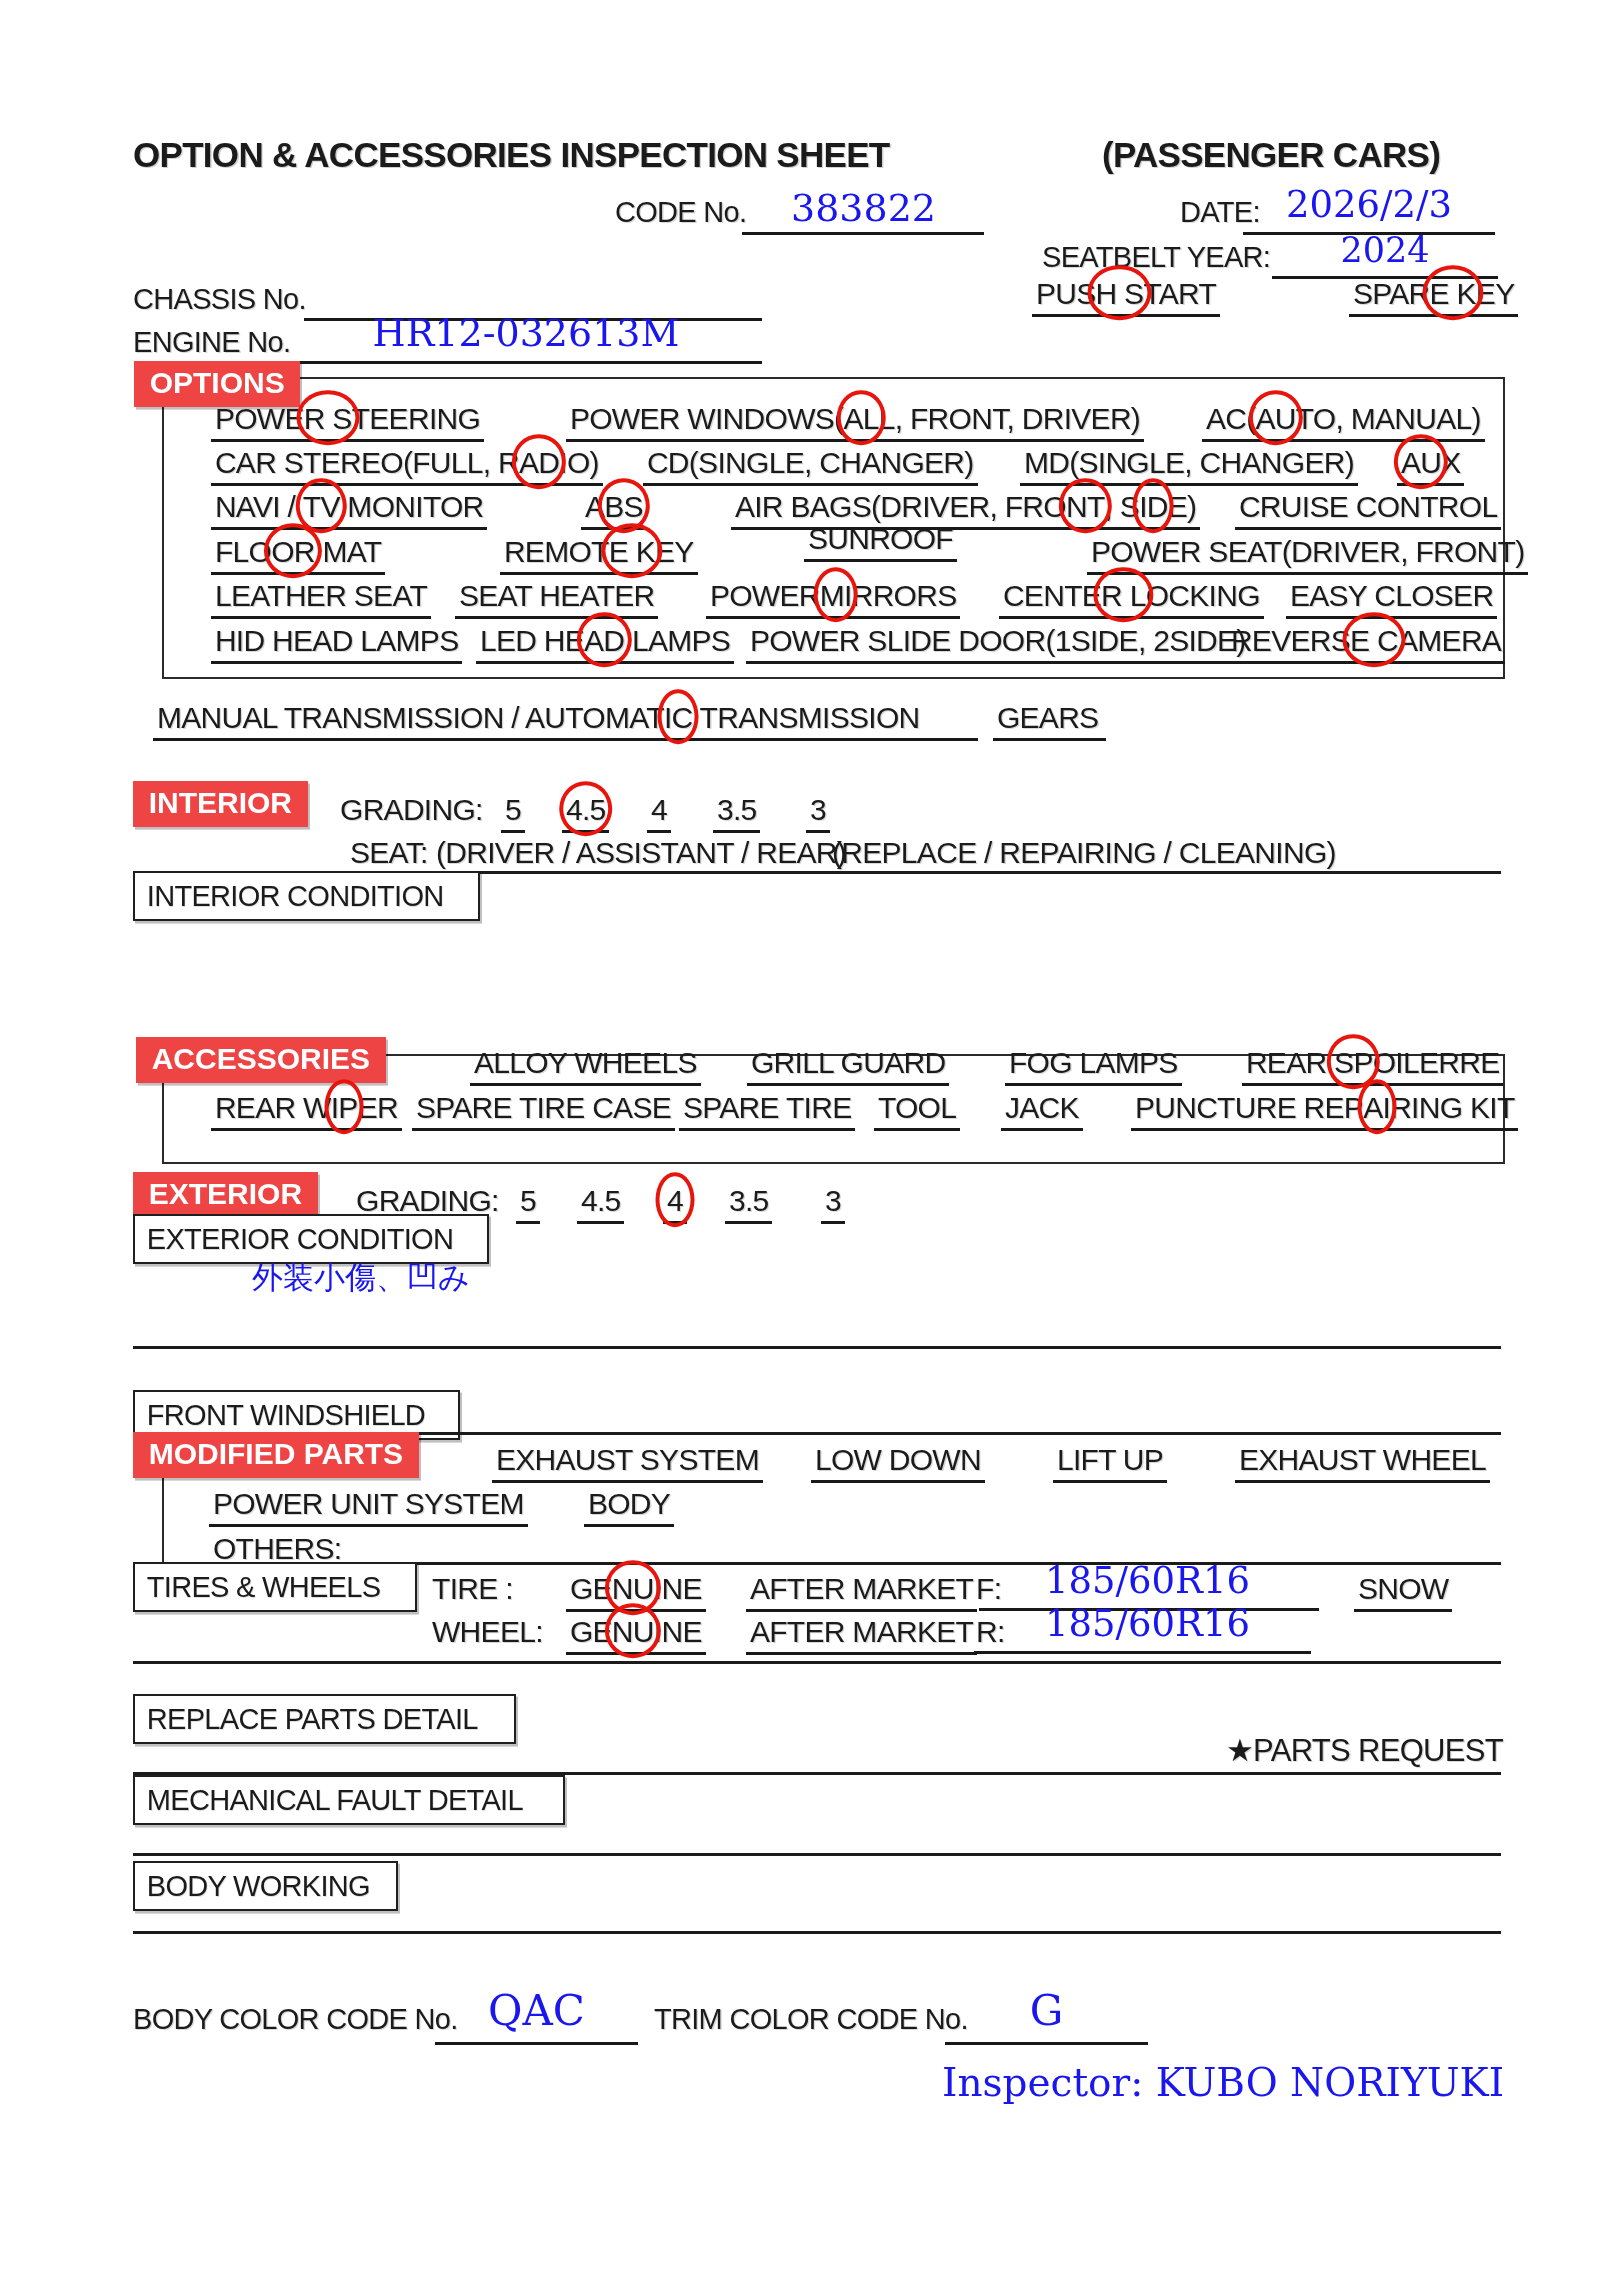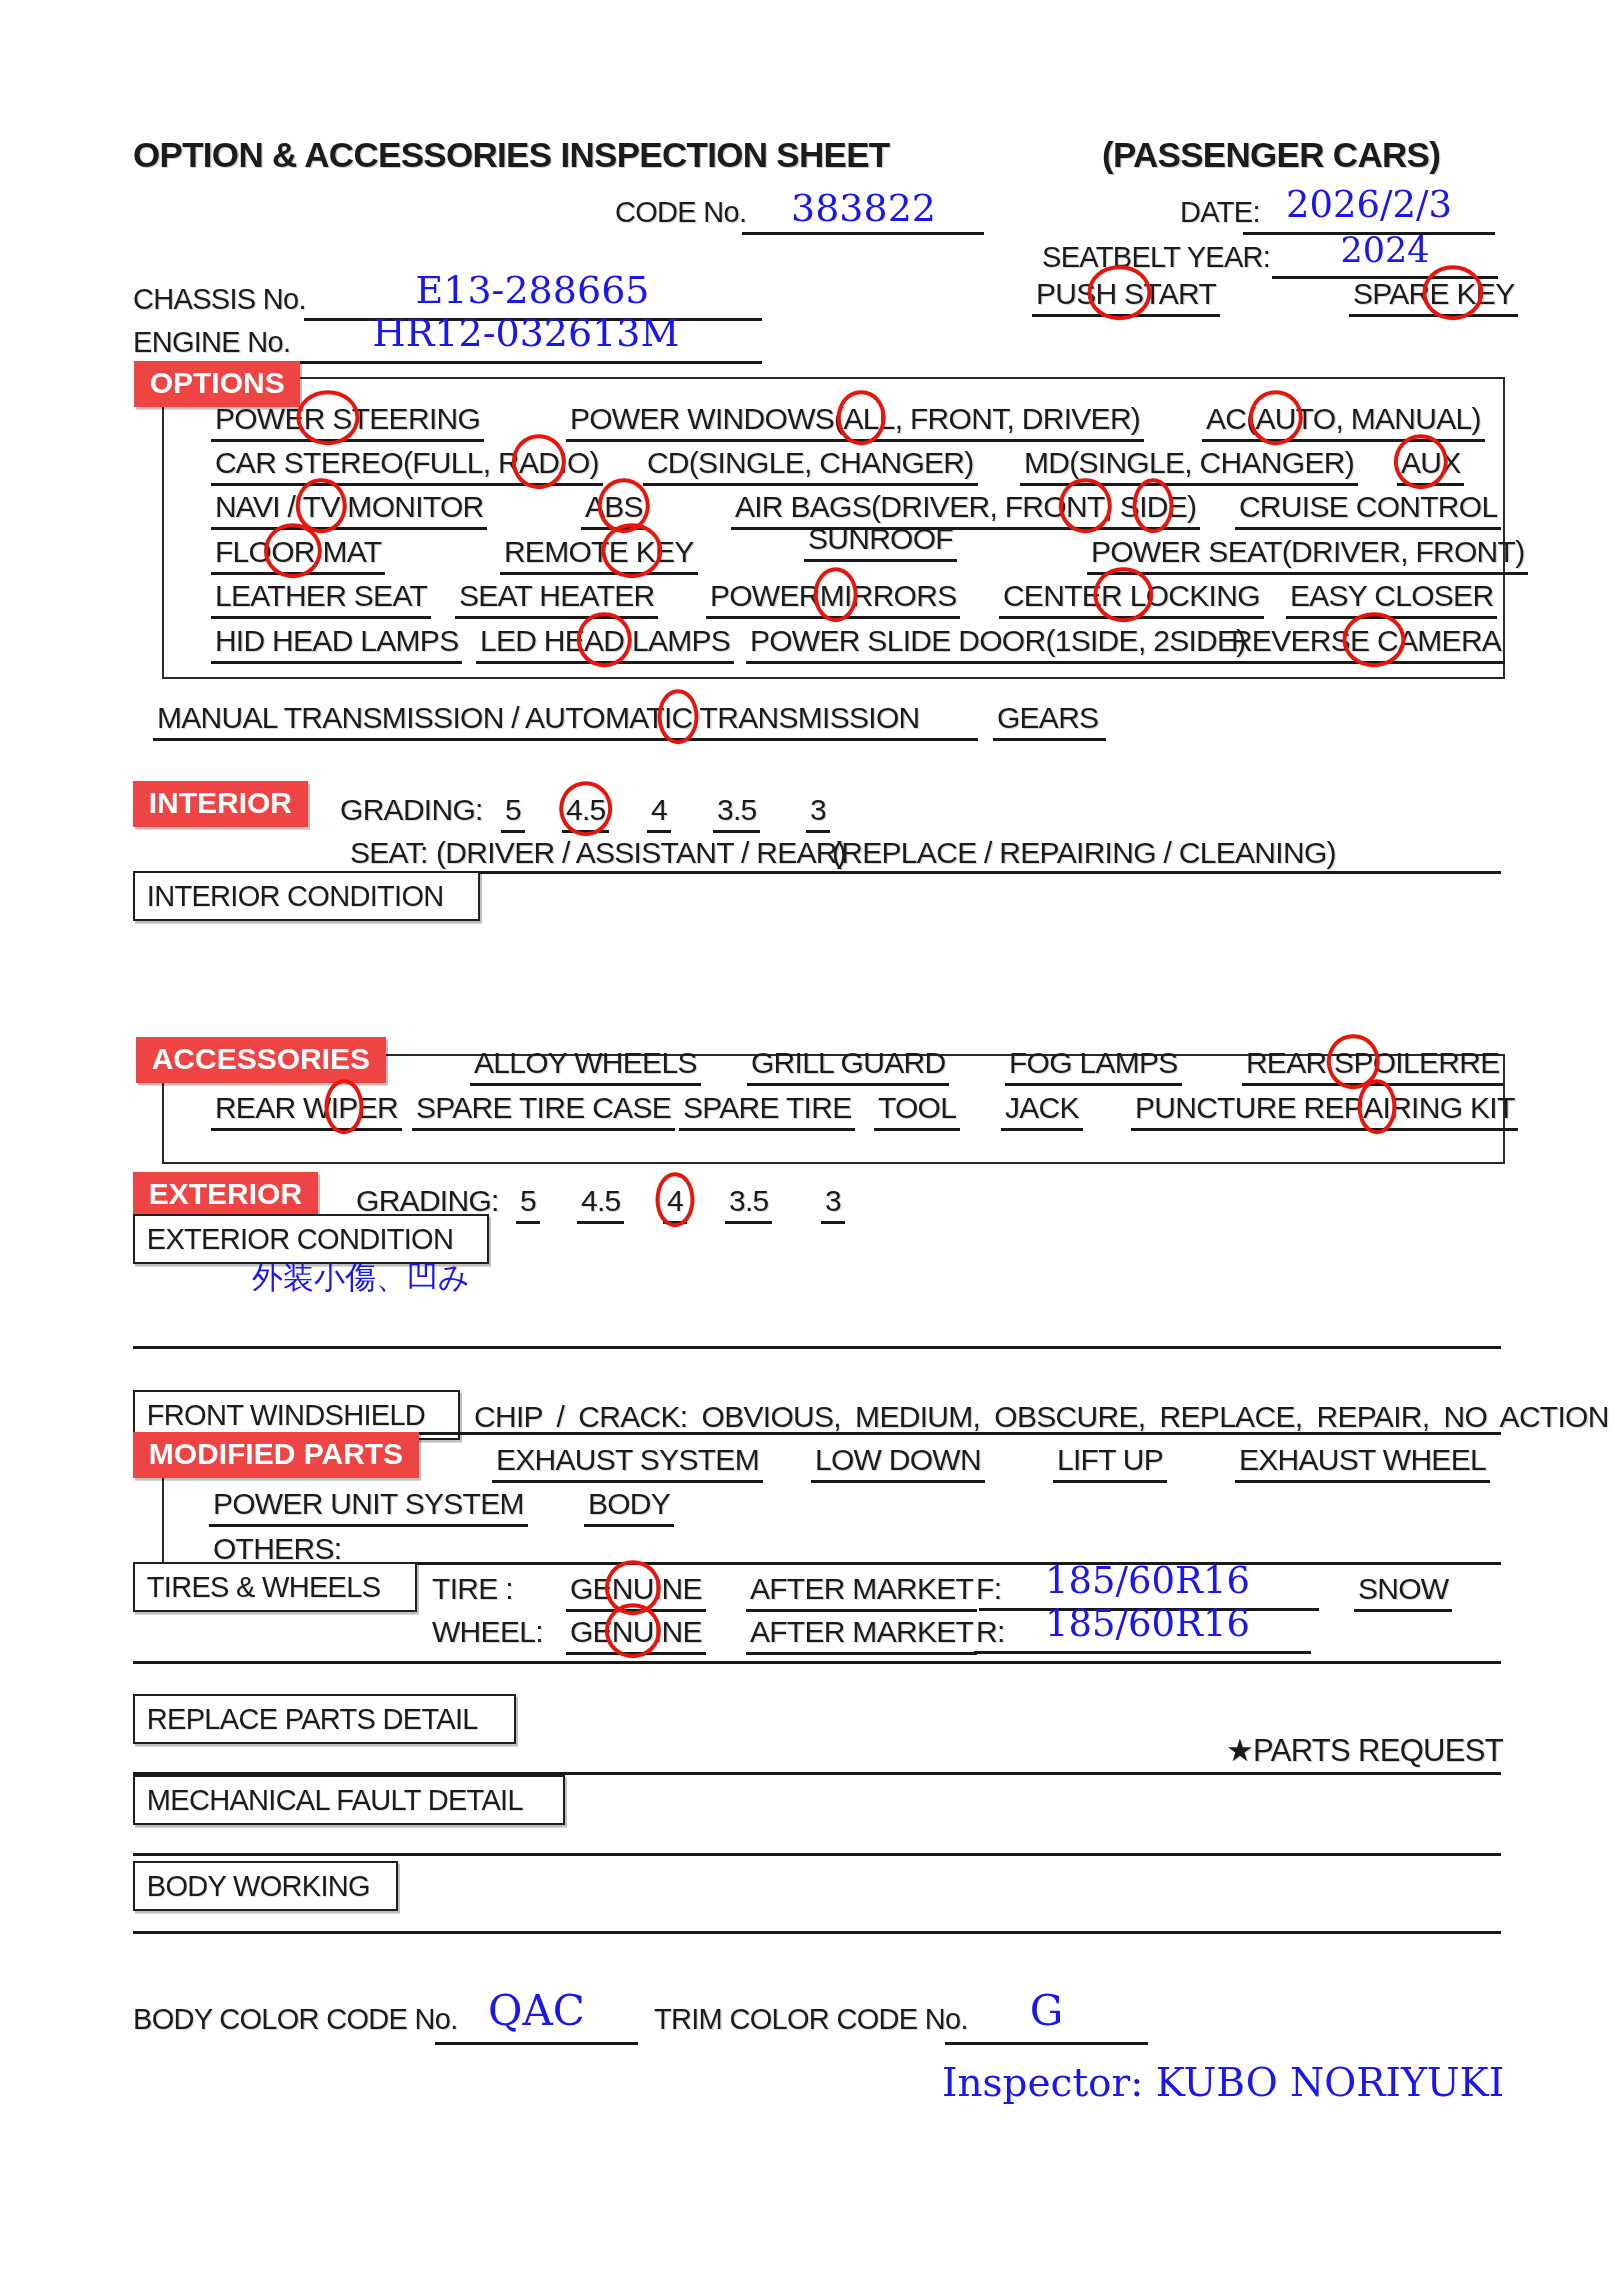--- a/index.html
+++ b/index.html
@@ -41,21 +41,20 @@
 
   <div class="abs s" style="left:1180px;top:196px">DATE:</div>
   <div class="abs blue ctr" style="left:1243px;top:183px;width:252px;font-size:37px">2026/2/3</div>
   <div class="fline" style="left:1243px;top:232px;width:252px"></div>
 
   <div class="abs s" style="left:1042px;top:241px">SEATBELT YEAR:</div>
   <div class="abs blue ctr" style="left:1272px;top:230px;width:226px;font-size:35px">2024</div>
   <div class="fline" style="left:1272px;top:276px;width:226px"></div>
 
   <div class="abs s" style="left:133px;top:283px">CHASSIS No.</div>
-  <div class="abs blue ctr" style="left:307px;top:268px;width:451px;font-size:38px">E13-288665</div>
   <div class="fline" style="left:304px;top:318px;width:458px"></div>
 
   <div class="abs s" style="left:133px;top:326px">ENGINE No.</div>
   <div class="abs blue ctr" style="left:294px;top:311px;width:464px;font-size:38px">HR12-032613M</div>
   <div class="fline" style="left:291px;top:361px;width:471px"></div>
 
   <div class="abs t" style="left:1032px;top:277px"><span class="u">PUS<span class="circ">H S</span>TART</span></div>
   <div class="abs t" style="left:1349px;top:277px"><span class="u">SPAR<span class="circ">E K</span>EY</span></div>
 
   <div class="box" style="left:162px;top:377px;width:1339px;height:298px"></div>
@@ -131,21 +130,20 @@
   <div class="abs t" style="left:663px;top:1184px"><span class="u"><span class="circ">4</span></span></div>
   <div class="abs t" style="left:725px;top:1184px"><span class="u">3.5</span></div>
   <div class="abs t" style="left:821px;top:1184px"><span class="u">3</span></div>
 
   <div class="abs boxlab" style="left:133px;top:1214px;min-width:356px">EXTERIOR CONDITION</div>
   <div class="abs blue" style="left:252px;top:1257px;font-size:31px;font-family:'DejaVu Sans',sans-serif">外装小傷、凹み</div>
 
   <div class="hline" style="left:133px;top:1346px;width:1368px"></div>
 
   <div class="abs boxlab" style="left:133px;top:1390px;min-width:327px">FRONT WINDSHIELD</div>
-  <div class="abs t wsp" style="left:474px;top:1400px">CHIP / CRACK: OBVIOUS, MEDIUM, OBSCURE, REPLACE, REPAIR, NO ACTION</div>
 
   <div class="hline" style="left:133px;top:1432px;width:1368px"></div>
   <div class="vline" style="left:162px;top:1475px;height:88px"></div>
   <div class="abs sec" style="left:133px;top:1432px">MODIFIED PARTS</div>
 
   <div class="abs t" style="left:492px;top:1443px"><span class="u">EXHAUST SYSTEM</span></div>
   <div class="abs t" style="left:811px;top:1443px"><span class="u">LOW DOWN</span></div>
   <div class="abs t" style="left:1053px;top:1443px"><span class="u">LIFT UP</span></div>
   <div class="abs t" style="left:1235px;top:1443px"><span class="u">EXHAUST WHEEL</span></div>
 

